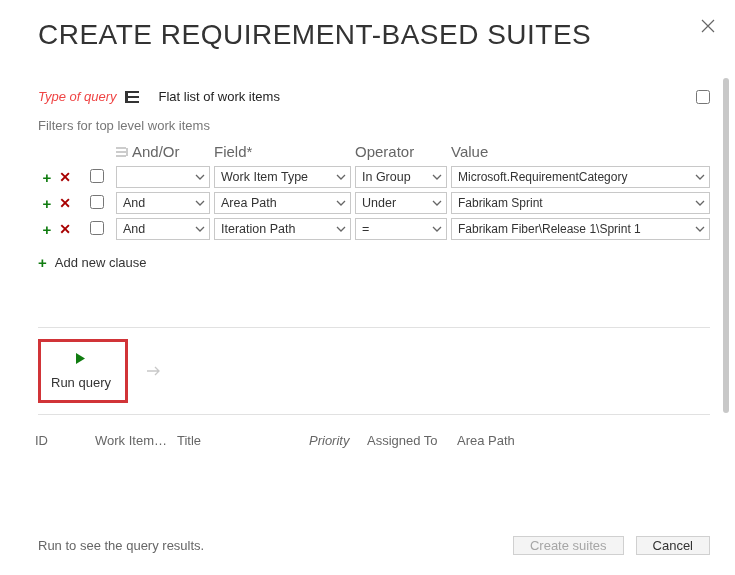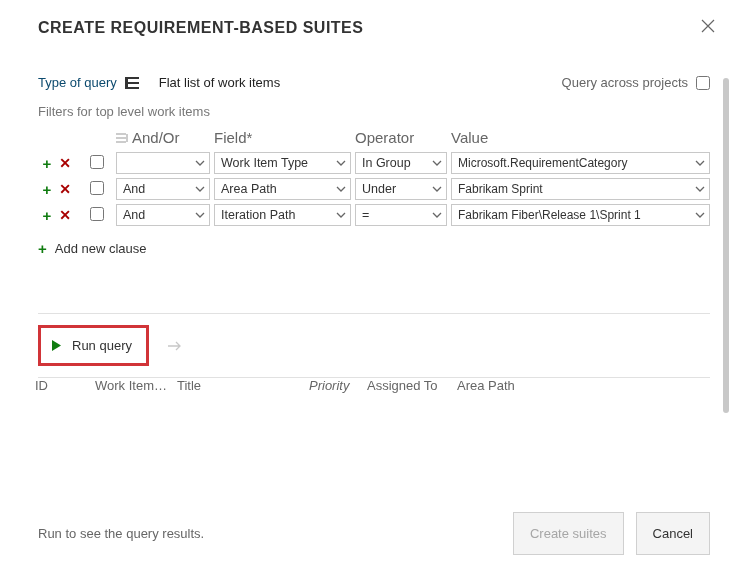--- a/index.html
+++ b/index.html
@@ -20,35 +20,35 @@
       width: 18px;
       height: 18px;
       cursor: pointer;
       display: flex;
       align-items: center;
       justify-content: center;
       color: #666;
     }
     .close-btn svg { width: 14px; height: 14px; }
     .dialog-title {
-      font-size: 16px;
-      font-weight: 700;
+      font-size: 28px;
+      font-weight: 400;
       color: #333;
       letter-spacing: 0.5px;
       margin-bottom: 38px;
       margin-top: 2px;
     }
     .header-row {
       display: flex;
       justify-content: space-between;
       align-items: center;
       margin-bottom: 14px;
     }
     .type-query { display: flex; align-items: center; gap: 8px; }
-    .type-label { color: #0c4a6e; }
+    .type-label { color: #ef4444; font-style: italic; }
     .flat-list-icon {
       display: inline-flex;
       width: 14px;
       height: 12px;
       align-items: center;
       justify-content: center;
     }
     .flat-list-icon svg { width: 14px; height: 12px; }
     .flat-list-label { color: #222; padding-left: 12px; }
     .cross-projects { display: flex; align-items: center; gap: 8px; color: #666; }
@@ -137,35 +137,37 @@
       padding: 10px 14px 10px 10px;
       margin-left: -4px;
       margin-top: -2px;
       margin-bottom: -2px;
     }
     .run-query {
       display: flex;
       align-items: center;
       gap: 10px;
       cursor: pointer;
+      flex-direction: column;
     }
     .run-query .play { color: #107c10; display: inline-flex; }
     .run-query .play svg { width: 11px; height: 13px; }
     .run-query .lbl { color: #333; font-size: 13px; }
     .nav-arrow { color: #c8c8c8; display: inline-flex; }
     .nav-arrow svg { width: 16px; height: 12px; }
 
     .divider2 {
       border: none;
       border-top: 1px solid #e1e1e1;
     }
 
     .results-header {
       display: flex;
       gap: 20px;
+      margin-top: 18px;
       color: #666;
       margin-left: -3px;
     }
     .results-header .col { white-space: nowrap; }
     .col-id { width: 40px; }
     .col-wit { width: 62px; }
     .col-title { width: 112px; }
     .col-priority { width: 38px; font-style: italic; }
     .col-assigned { width: 70px; }
     .col-area { }
@@ -177,21 +179,21 @@
       right: 25px;
       display: flex;
       justify-content: space-between;
       align-items: center;
     }
     .footer-msg { color: #666; }
     .footer-btns { display: flex; gap: 12px; }
     .btn {
       border: 1px solid #d0d0d0;
       background: #f4f4f4;
-      padding: 13px 16px;
+      padding: 1px 16px;
       font-size: 13px;
       cursor: pointer;
     }
     .btn.disabled { color: #a6a6a6; cursor: default; }
     .btn.cancel { color: #333; }
 
     .scrollbar {
       position: absolute;
       top: 78px;
       right: 6px;
@@ -219,21 +221,20 @@
       <svg viewBox="0 0 14 12">
         <rect x="0" y="0" width="14" height="2" fill="#333"></rect>
         <rect x="0" y="5" width="14" height="2" fill="#333"></rect>
         <rect x="0" y="10" width="14" height="2" fill="#333"></rect>
         <rect x="0" y="0" width="3" height="12" fill="#333"></rect>
       </svg>
     </span>
     <span class="flat-list-label">Flat list of work items</span>
   </div>
   <label class="cross-projects">
-    <span>Query across projects</span>
     <input type="checkbox" style="">
   </label>
 </div>
 
 <div class="filters-label">Filters for top level work items</div>
 
 <div class="filter-grid">
   <div class="filter-header"></div>
   <div class="filter-header"></div>
   <div class="filter-header andor">

